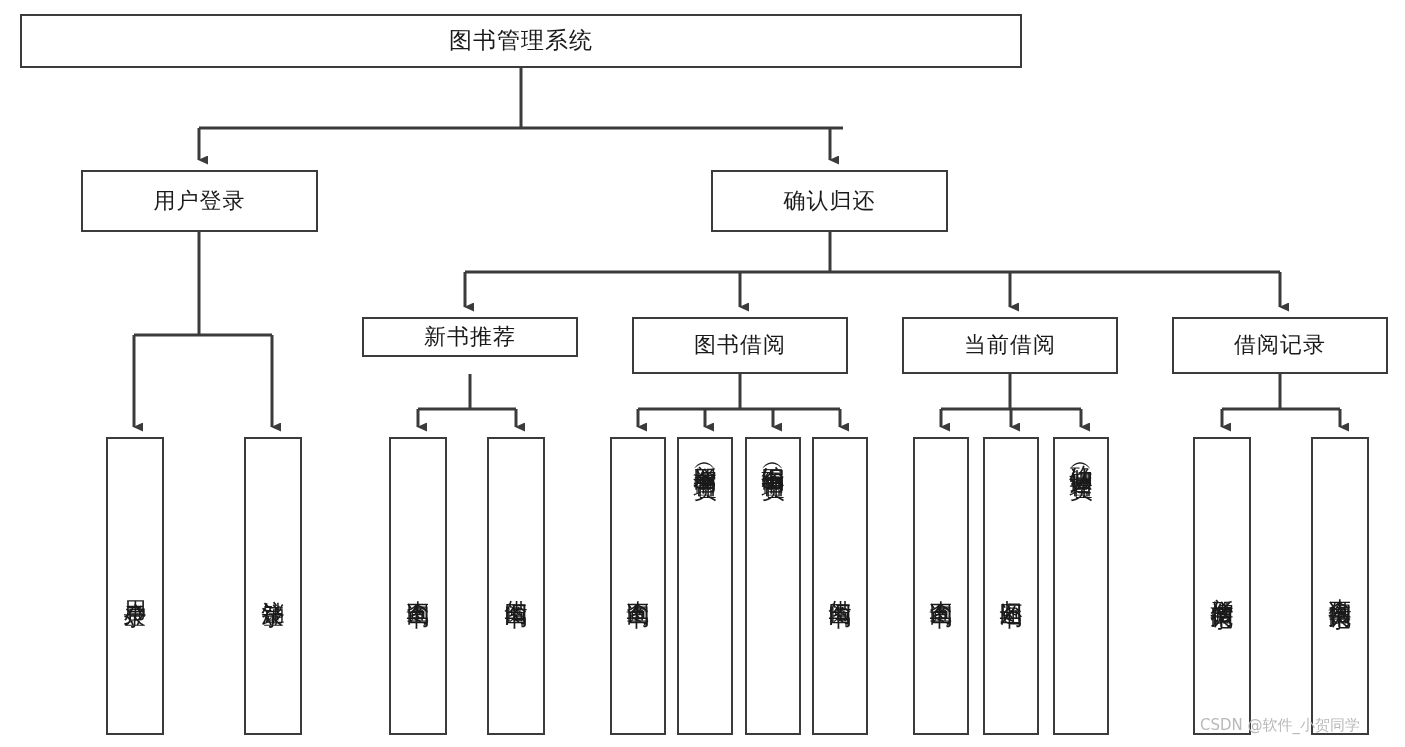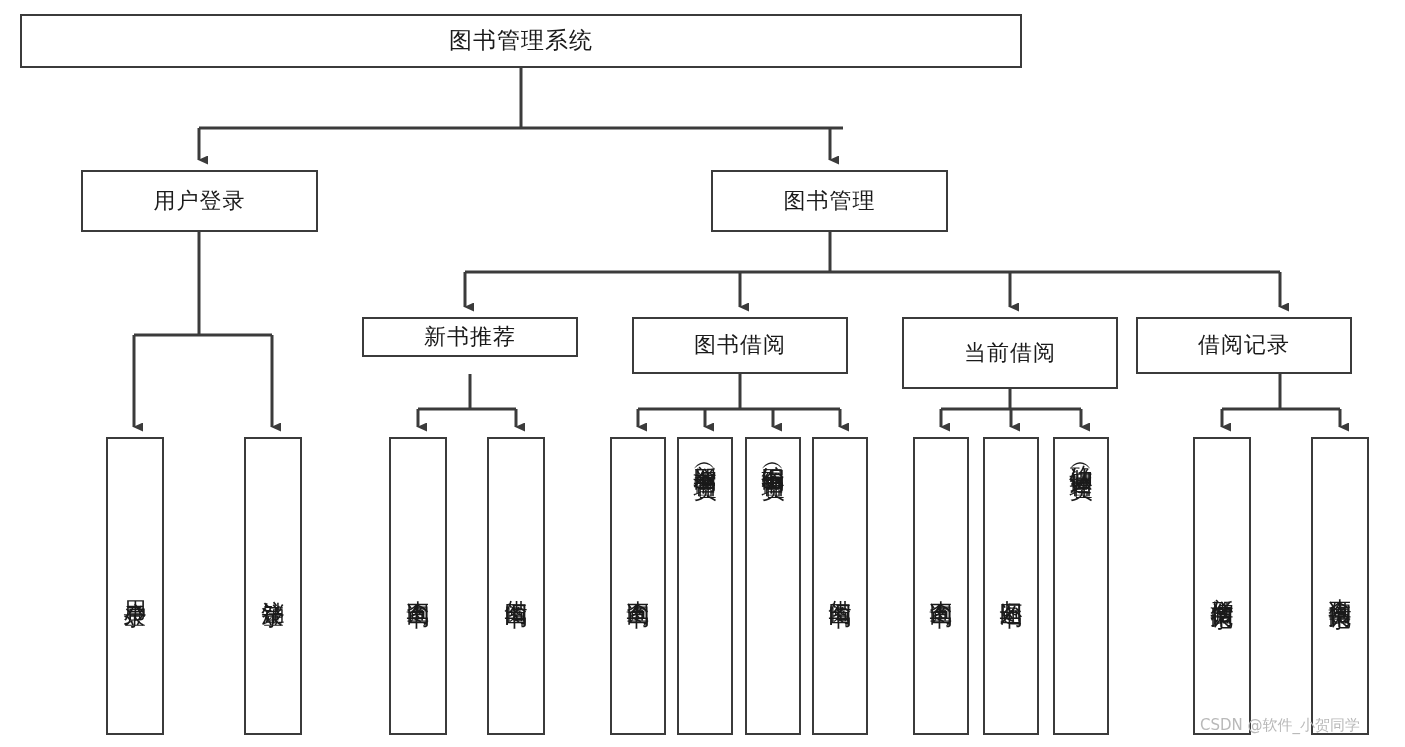--- a/index.html
+++ b/index.html
@@ -127,26 +127,26 @@
       <path d="M1222,409 L1340,409"></path>
       <path d="M1222,409 L1222,427" marker-end="url(#arrow)"></path>
       <path d="M1340,409 L1340,427" marker-end="url(#arrow)"></path>
 
     </g>
   </svg>
 
   <div class="node horiz root" style="left: 20px; top: 14px; width: 1002px; height: 54px;">图书管理系统</div>
 
   <div class="node horiz" style="left: 81px; top: 170px; width: 237px; height: 62px;">用户登录</div>
-  <div class="node horiz" style="left: 711px; top: 170px; width: 237px; height: 62px;">图书管理</div>
+  <div class="node horiz" style="left: 711px; top: 170px; width: 237px; height: 62px;">确认归还</div>
 
   <div class="node horiz" style="left: 362px; top: 317px; width: 216px; height: 40px;">新书推荐</div>
   <div class="node horiz" style="left: 632px; top: 317px; width: 216px; height: 57px;">图书借阅</div>
-  <div class="node horiz" style="left: 902px; top: 317px; width: 216px; height: 72px;">当前借阅</div>
-  <div class="node horiz" style="left: 1136px; top: 317px; width: 216px; height: 57px;">借阅记录</div>
+  <div class="node horiz" style="left: 902px; top: 317px; width: 216px; height: 57px;">当前借阅</div>
+  <div class="node horiz" style="left: 1172px; top: 317px; width: 216px; height: 57px;">借阅记录</div>
 
   <div id="leaf-layer">
       <div class="node vert" style="left: 106px; top: 437px; width: 58px; height: 298px;">
         <div class="vwrap">
           <span class="vtext">用户登录</span>
         </div>
       </div>
       <div class="node vert" style="left: 244px; top: 437px; width: 58px; height: 298px;">
         <div class="vwrap">
           <span class="vtext">注销登录</span>

